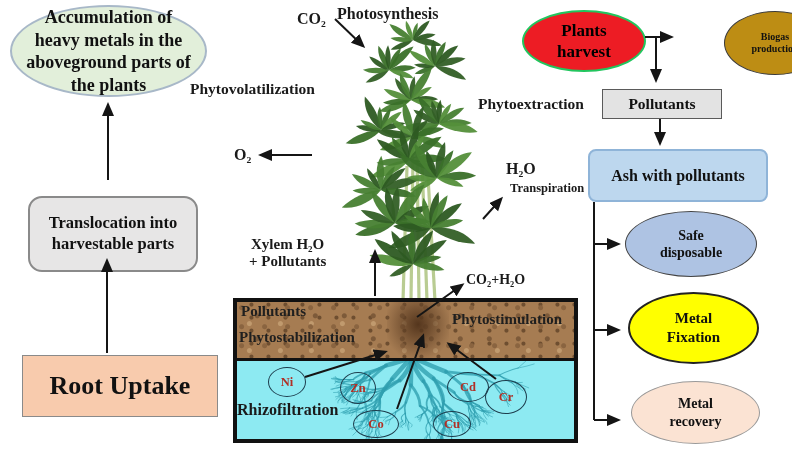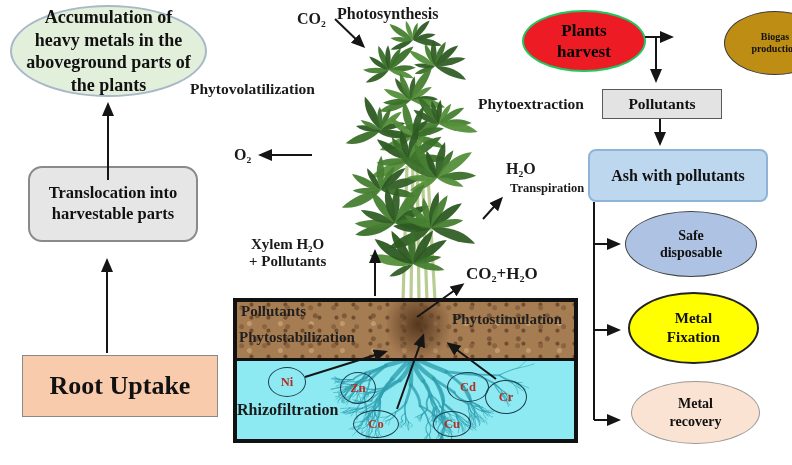--- a/index.html
+++ b/index.html
@@ -7,21 +7,21 @@
          font-family:"Liberation Serif","DejaVu Serif",serif;color:#111;}
   .abs{position:absolute;}
   .pre{white-space:pre-line;}
   .lbl{position:absolute;font-weight:bold;color:#1a1a1a;line-height:1.15;z-index:30;}
   .node{position:absolute;display:flex;align-items:center;justify-content:center;
         text-align:center;font-weight:bold;box-sizing:border-box;z-index:20;line-height:1.25;}
   .ellipse{border-radius:50%;}
   
   .accumulation{left:10px;top:5px;width:197px;height:92px;background:var(--pale_green);
         border:2px solid #a8b8c8;font-size:18px;}
-  .translocation{left:28px;top:166px;width:170px;height:76px;background:var(--light_gray);
+  .translocation{left:28px;top:196px;width:170px;height:76px;background:var(--light_gray);
         border:2px solid #8a8a8a;border-radius:14px;font-size:16.5px;}
   .root-uptake{left:22px;top:355px;width:196px;height:62px;background:var(--salmon);
         border:1.5px solid #8a8a8a;font-size:26px;}
   
   .plants-harvest{left:522px;top:10px;width:124px;height:62px;background:var(--red);
         border:2px solid #22c55e;font-size:17px;color:#000;}
   .biogas{left:724px;top:11px;width:102px;height:64px;background:var(--gold);
         border:1.5px solid #3a3a3a;font-size:10px;}
   .combustion{left:602px;top:89px;width:120px;height:30px;background:var(--gray_box);
         border:1.5px solid #5a5a5a;font-size:15.5px;}
@@ -333,21 +333,21 @@
 
   <div class="lbl" style="left:297px;top:10px;font-size:16px;">CO₂</div>
   <div class="lbl" style="left:337px;top:5px;font-size:16px;">Photosynthesis</div>
   <div class="lbl" style="left:190px;top:80px;font-size:15.5px;">Phytovolatilization</div>
   <div class="lbl" style="left:478px;top:95px;font-size:15.5px;">Phytoextraction</div>
   <div class="lbl" style="left:234px;top:146px;font-size:16px;">O₂</div>
   <div class="lbl pre" style="left:249px;top:236px;font-size:15px;text-align:center;">Xylem H₂O
 + Pollutants</div>
   <div class="lbl" style="left:506px;top:160px;font-size:16px;">H₂O</div>
   <div class="lbl" style="left:510px;top:181px;font-size:12.5px;">Transpiration</div>
-  <div class="lbl" style="left:466px;top:264px;font-size:17px;">CO₂+H₂O</div>
+  <div class="lbl" style="left:466px;top:272px;font-size:14px;">CO₂+H₂O</div>
 
   <div class="abs ground">
     <div class="soil">
       <div class="soil-root-column"></div>
     </div>
     <div class="water">
       <svg id="roots" width="337" height="82" viewBox="0 0 337 82">
           <path d="M175 -4 Q 189.80025927779025 3.2778214069132963 208.6487009972815 10.555642813826593" stroke="#2f9fb0" stroke-width="4.5" fill="none" opacity="0.78" stroke-linecap="round"></path>
           <path d="M208.6487009972815 10.555642813826593 Q 220.42562656950918 11.979210278294012 238.30594720346522 13.40277774276143" stroke="#2f9fb0" stroke-width="2.79" fill="none" opacity="0.78" stroke-linecap="round"></path>
           <path d="M238.30594720346522 13.40277774276143 Q 248.84418588371133 17.844285637813297 257.00605282184495 22.285793532865164" stroke="#2f9fb0" stroke-width="1.7298" fill="none" opacity="0.78" stroke-linecap="round"></path>

